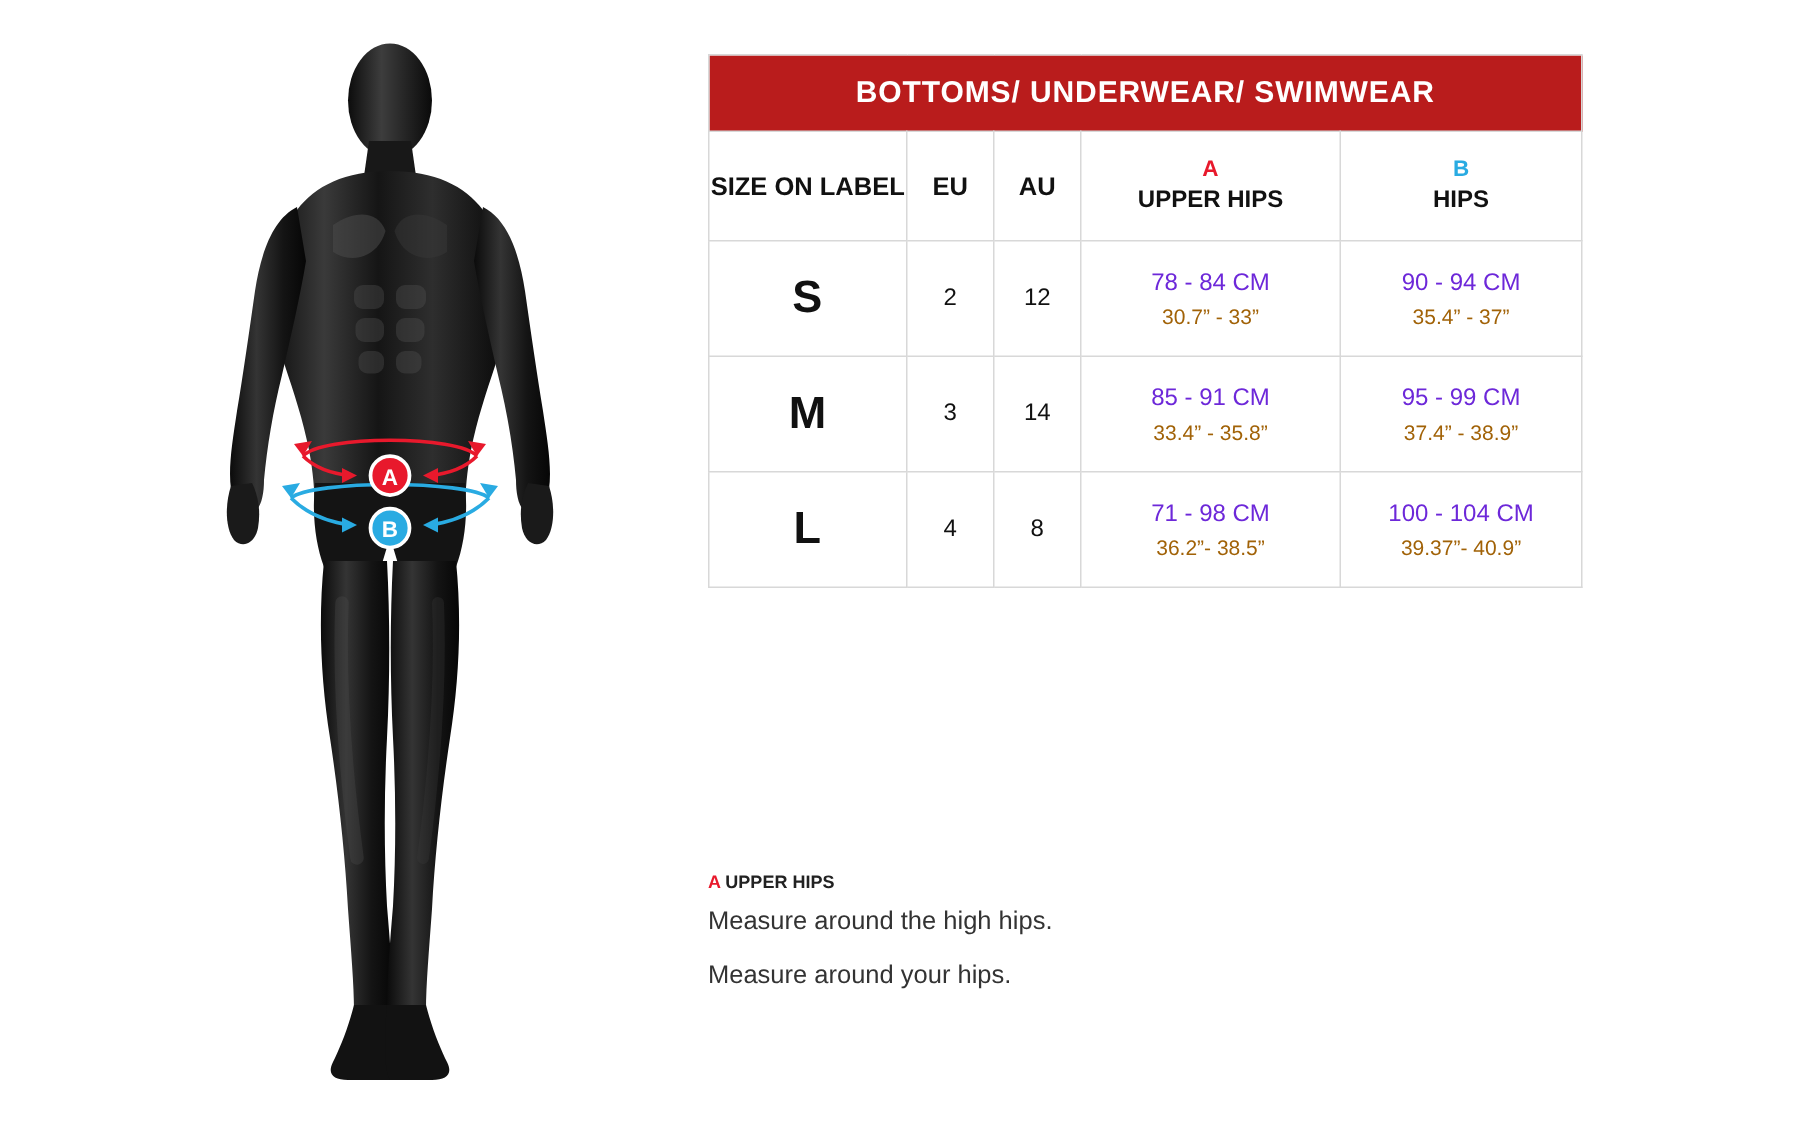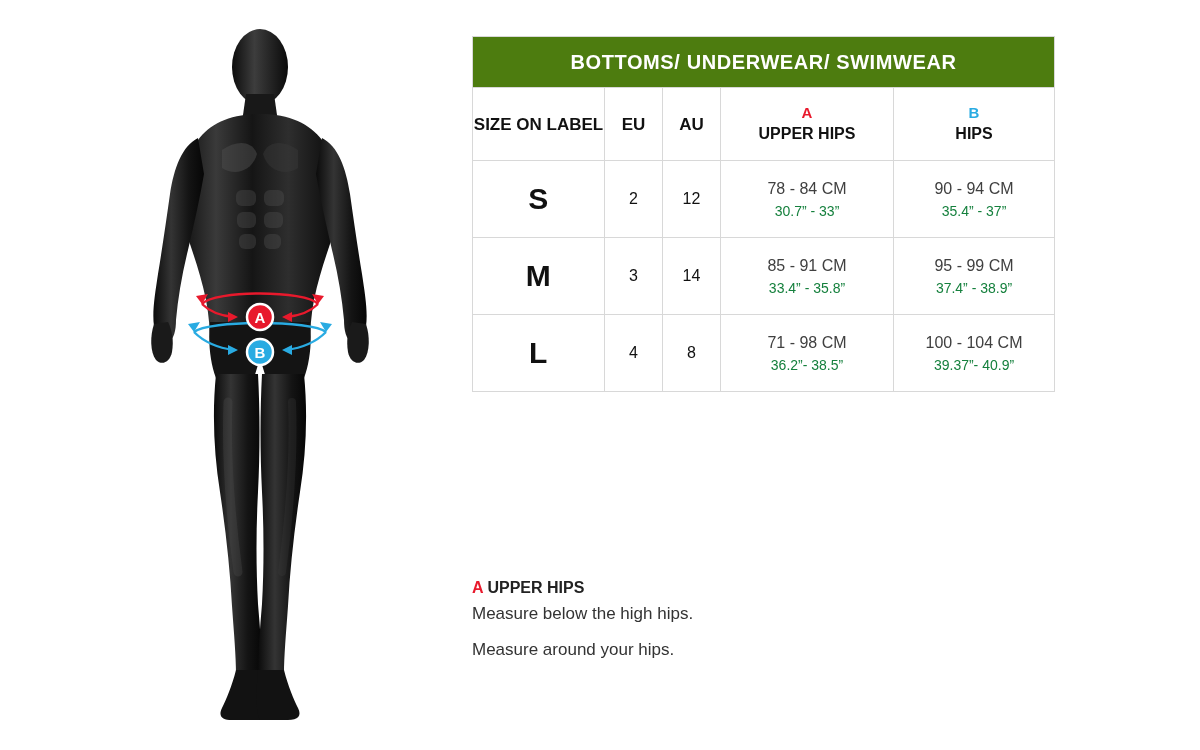--- a/index.html
+++ b/index.html
@@ -47,21 +47,21 @@
     width: 582px;
     table-layout: fixed;
   }
   table.size-table td, table.size-table th {
     border: 1px solid #d8d8d8;
     padding: 0;
     text-align: center;
     vertical-align: middle;
   }
   .title-row th {
-    background: #4d7c0f;
+    background: #b91c1c;
     color: #ffffff;
     font-size: 20px;
     font-weight: bold;
     letter-spacing: 0.6px;
     height: 50px;
     border: 1px solid #c9c9c9;
   }
   .head-row td {
     height: 72px;
     font-size: 17px;
@@ -93,42 +93,42 @@
     color: #111111;
     letter-spacing: 0.5px;
   }
   .num-cell {
     font-size: 16px;
     color: #111111;
   }
   .meas-cm {
     display: block;
     font-size: 16px;
-    color: #404040;
+    color: #6d28d9;
     line-height: 21px;
   }
   .meas-in {
     display: block;
     font-size: 14px;
-    color: #15803d;
+    color: #a16207;
     line-height: 19px;
     margin-top: 3px;
     text-align: center;
   }
 
   
   .legend {
     position: absolute;
     left: 472px;
     top: 578px;
     width: 600px;
   }
   .legend-block { margin-bottom: 14px; }
   .legend-head {
-    font-size: 16px;
+    font-size: 12px;
     font-weight: bold;
     color: #222222;
     line-height: 20px;
     margin-bottom: 5px;
   }
   .legend-head .ltr-a { color: #e8192c; }
   .legend-head .ltr-b { color: #29abe2; }
   .legend-desc {
     font-size: 17px;
     color: #333333;
@@ -336,21 +336,21 @@
       </tbody>
     </table>
   </div>
 
   <div class="legend">
     <div class="legend-block">
       <div class="legend-head">
         <span class="ltr-a">A</span>
         <span>UPPER HIPS</span>
       </div>
-      <div class="legend-desc">Measure below the high hips.</div>
+      <div class="legend-desc">Measure around the high hips.</div>
     </div>
 
     <div class="legend-block">
       <div class="legend-desc">Measure around your hips.</div>
     </div>
   </div>
 
 </div>
 
 </body></html>

